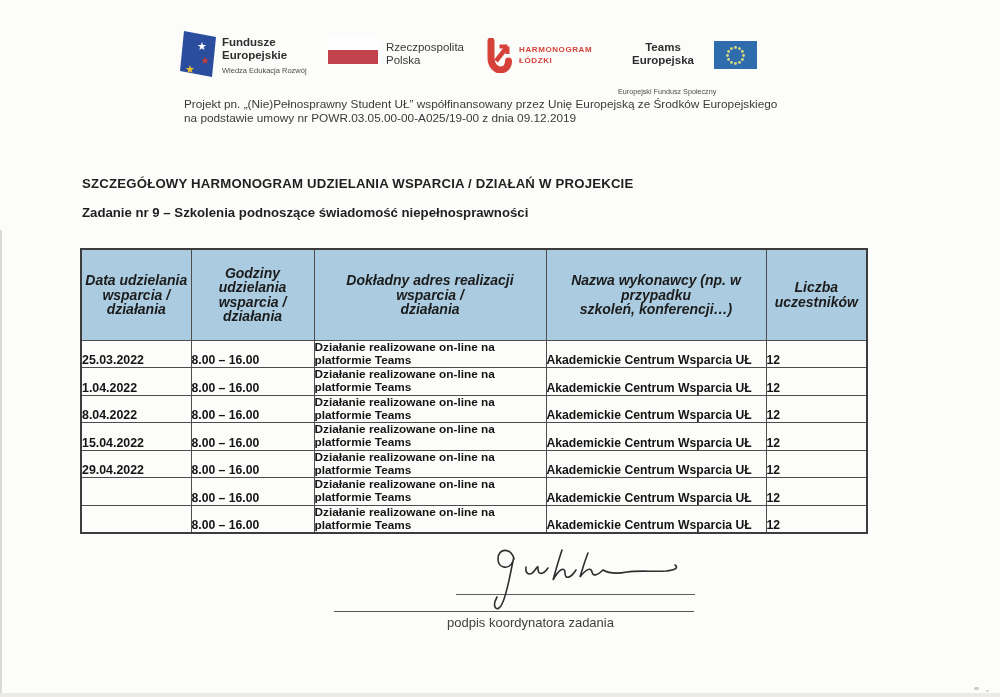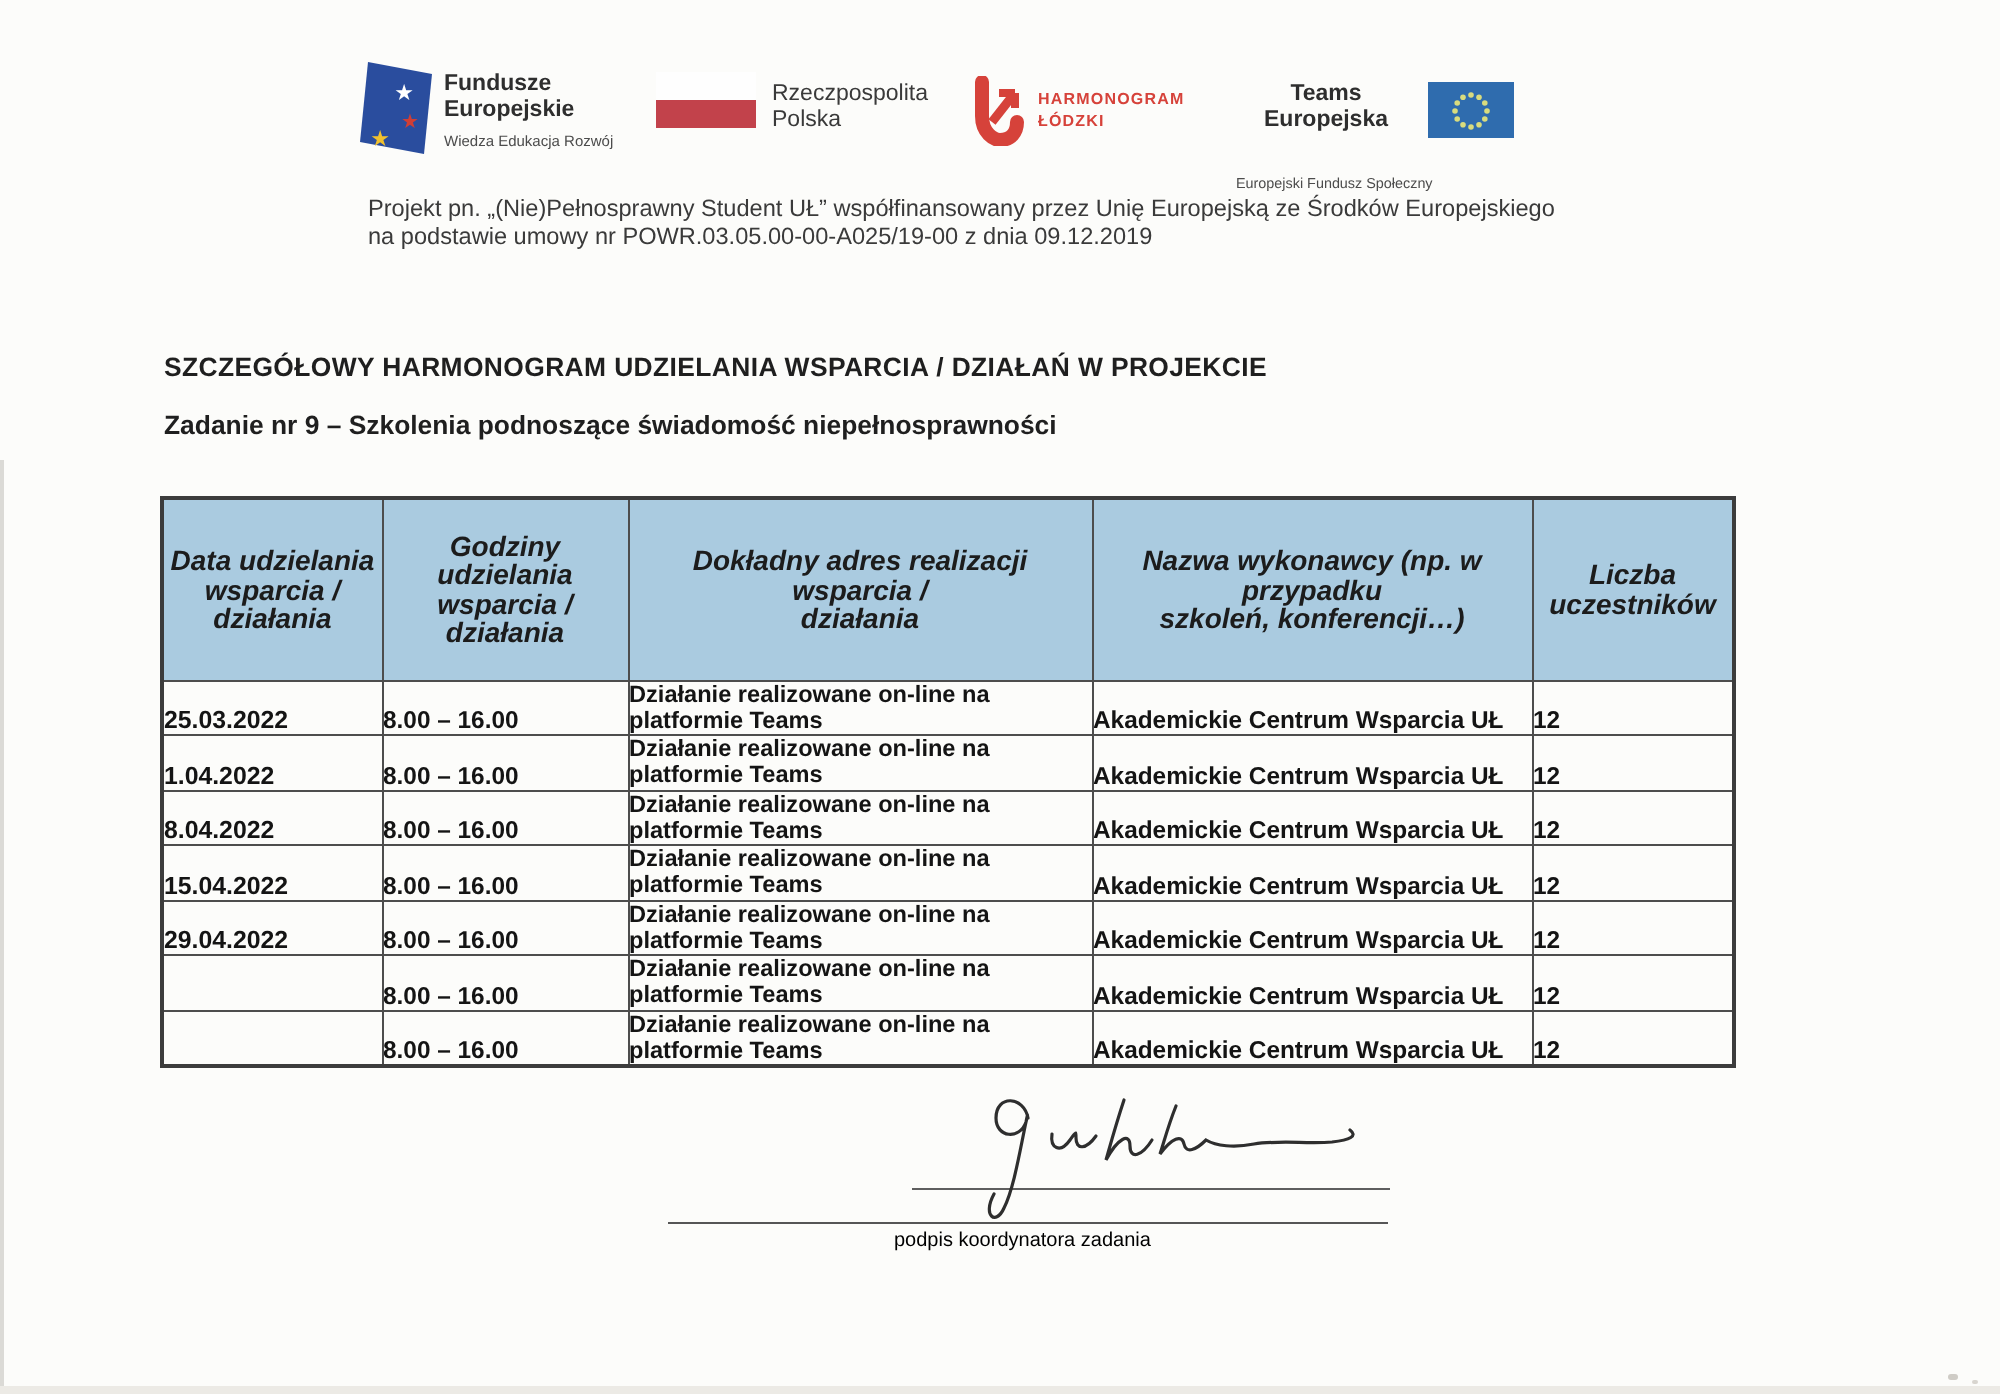--- a/index.html
+++ b/index.html
@@ -53,21 +53,21 @@
   td.c-date { font-size:12.4px; padding-bottom:3px; }
   td.c-time { vertical-align:top; font-size:12.2px; padding-top:1px; }
   td.c-addr { font-size:11.8px; line-height:13.2px; vertical-align:middle; white-space:nowrap; }
   td.c-prov { font-size:12.2px; padding-bottom:3px; white-space:nowrap; }
   td.c-num  { font-size:12.2px; padding-bottom:3px; }
 
   
   .sig-svg { position:absolute; left:468px; top:542px; }
   .sig-line-short { position:absolute; left:456px; top:594px; width:239px; height:1.3px; background:#5e5e5e; }
   .sig-line-long  { position:absolute; left:334px; top:611px; width:360px; height:1.3px; background:#565656; }
-  .sig-caption { position:absolute; left:403px; top:615px; font-size:10px; color:#000000;padding-left:44px; }
+  .sig-caption { position:absolute; left:403px; top:615px; font-size:13px; color:#404040;padding-left:44px; }
 </style>
 </head>
 <body>
 
 <div class="page">
 
   <div class="edge-left"></div>
   <div class="edge-bottom"></div>
   <div class="spot-a"></div>
   <div class="spot-b"></div>

